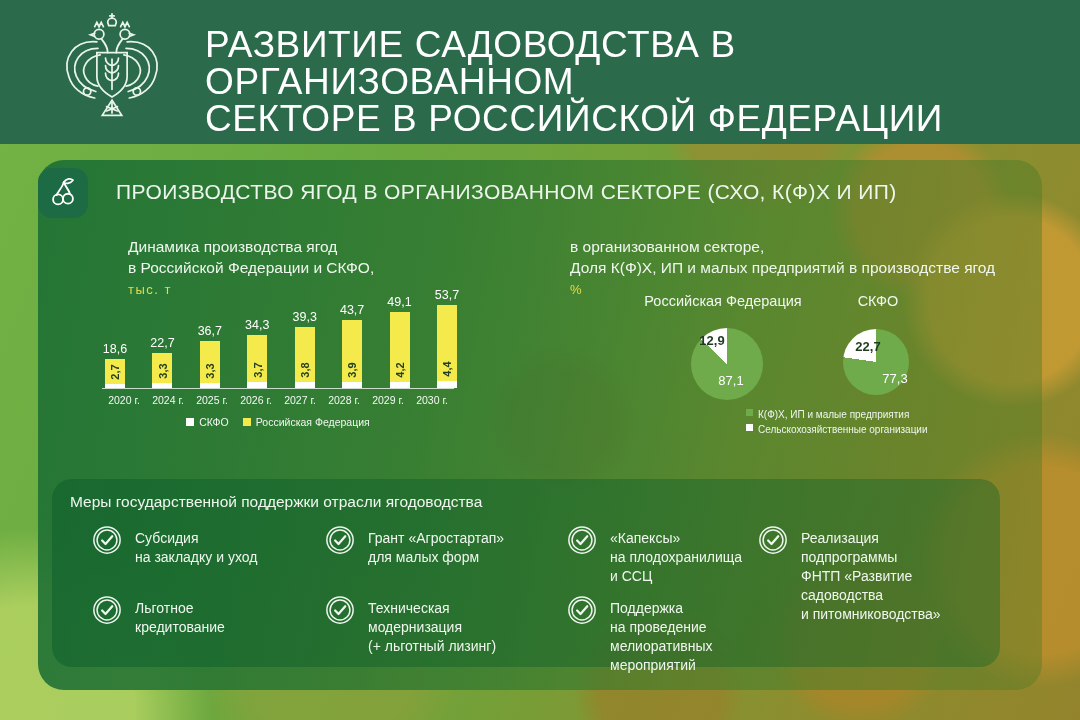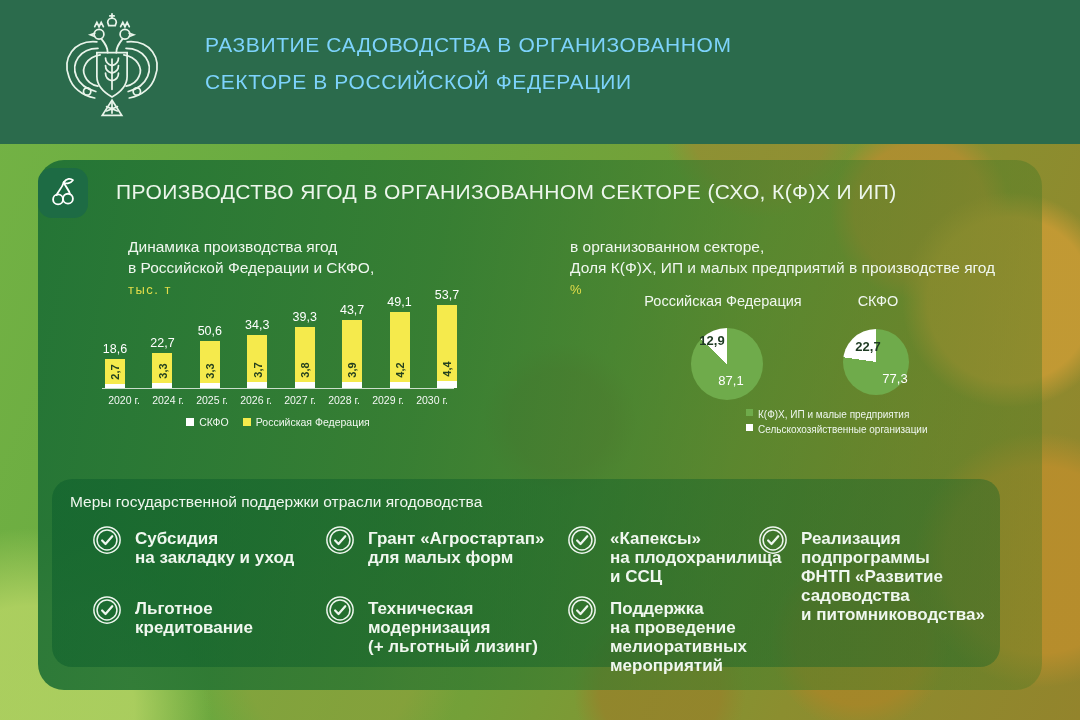--- a/index.html
+++ b/index.html
@@ -14,22 +14,22 @@
       radial-gradient(circle 170px at 1040px 560px, rgba(186,142,44,.9) 0 55%, rgba(186,142,44,0) 75%),
       radial-gradient(circle 130px at 860px 640px, rgba(168,134,40,.85) 0 50%, rgba(168,134,40,0) 70%),
       radial-gradient(circle 120px at 660px 690px, rgba(150,130,42,.8) 0 50%, rgba(150,130,42,0) 72%),
       radial-gradient(circle 110px at 560px 420px, rgba(120,130,48,.6) 0 45%, rgba(120,130,48,0) 70%),
       radial-gradient(circle 190px at 330px 660px, rgba(150,160,60,.5) 0 45%, rgba(150,160,60,0) 70%),
       radial-gradient(circle 260px at 30px 710px, rgba(204,224,110,.65) 0 40%, rgba(204,224,110,0) 70%),
       linear-gradient(112deg,#74b345 0%,#69aa40 30%,#74a038 55%,#8b8e2f 78%,#93842c 100%);}
   
   .header{position:absolute;left:0;top:0;width:1080px;height:144px;background:#2b6b4c;}
   .emblem{position:absolute;left:58px;top:8px;width:108px;height:126px;}
-  .h-title{position:absolute;left:205px;top:26px;font-size:21px;line-height:37px;
-           letter-spacing:.6px;color:#7dd3fc;font-weight:400;}
+  .h-title{position:absolute;left:205px;top:26px;font-size:37px;line-height:37px;
+           letter-spacing:.6px;color:#ffffff;font-weight:400;}
   
   .panel{position:absolute;left:38px;top:160px;width:1004px;height:530px;border-radius:26px;
     background:linear-gradient(100deg,rgba(30,112,53,.93) 0%,rgba(45,119,49,.84) 38%,
                rgba(66,124,43,.6) 68%,rgba(84,122,36,.42) 100%);}
   .badge{position:absolute;left:0px;top:8px;width:50px;height:50px;border-radius:14px;
          background:#1d6b44;display:flex;align-items:center;justify-content:center;}
   .sec-title{position:absolute;left:78px;top:20px;font-size:21px;letter-spacing:.4px;color:#edf6ec;}
   .blk-title{position:absolute;font-size:15.5px;line-height:21px;color:#f0f7ef;}
   .unit{position:absolute;font-size:13px;letter-spacing:1.5px;color:#e3dd4a;}
   
@@ -56,21 +56,21 @@
   .dark{color:#1e3b23;} .lite{color:#ffffff;font-weight:normal;}
   .pie-legend{position:absolute;left:708px;top:249px;display:flex;flex-direction:column;gap:4px;
               font-size:10px;color:#eef6ee;}
   .pie-legend .it{display:flex;align-items:flex-start;gap:5px;white-space:nowrap;}
   .pie-legend .sq{width:7px;height:7px;}
   
   .support{position:absolute;left:14px;top:319px;width:948px;height:188px;border-radius:20px;
            background:linear-gradient(100deg,rgba(12,94,44,.55),rgba(26,100,40,.42));}
   .sup-title{position:absolute;left:18px;top:14px;font-size:15.5px;color:#f0f7ef;}
   .sup-item{position:absolute;display:flex;gap:13px;align-items:flex-start;}
-  .sup-item .txt{font-size:17px;line-height:19px;color:#f0f7ef;padding-top:4px;white-space:nowrap;font-weight:bold;}
+  .sup-item .txt{font-size:14px;line-height:19px;color:#f0f7ef;padding-top:4px;white-space:nowrap;}
   svg{display:block;}
 </style>
 </head>
 <body>
 
 <div class="stage">
   <div class="bg"></div>
 
   <div class="header">
     <svg class="emblem" viewBox="0 0 100 110" fill="none" stroke="#e9f4ea" stroke-width="1.6" stroke-linecap="round">
@@ -133,21 +133,21 @@
         </div>
         <div class="bar">
           <span class="total">22,7</span>
           <div class="inner" style="bottom:11.1px">
             <span>3,3</span>
           </div>
           <div class="rf" style="height:30.1px"></div>
           <div class="sk" style="height:5.1px"></div>
         </div>
         <div class="bar">
-          <span class="total">50,6</span>
+          <span class="total">36,7</span>
           <div class="inner" style="bottom:11.1px">
             <span>3,3</span>
           </div>
           <div class="rf" style="height:42.3px"></div>
           <div class="sk" style="height:5.1px"></div>
         </div>
         <div class="bar">
           <span class="total">34,3</span>
           <div class="inner" style="bottom:11.7px">
             <span>3,7</span>

